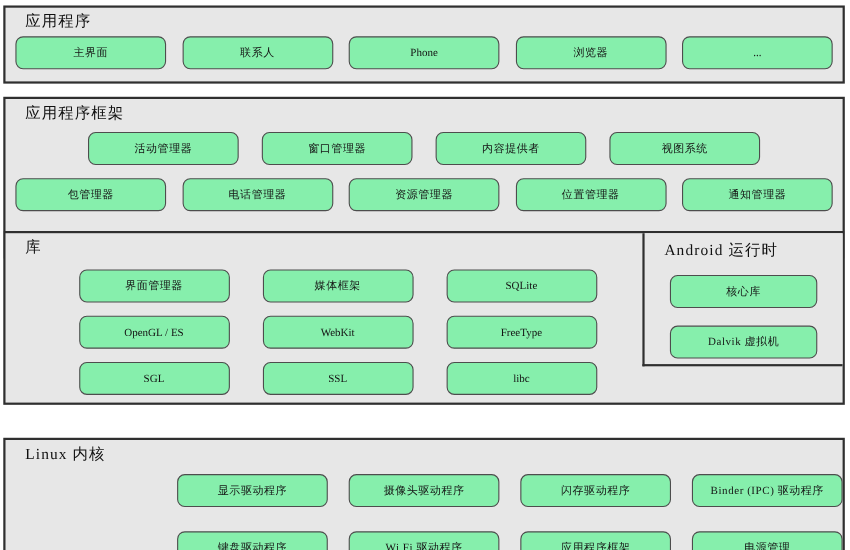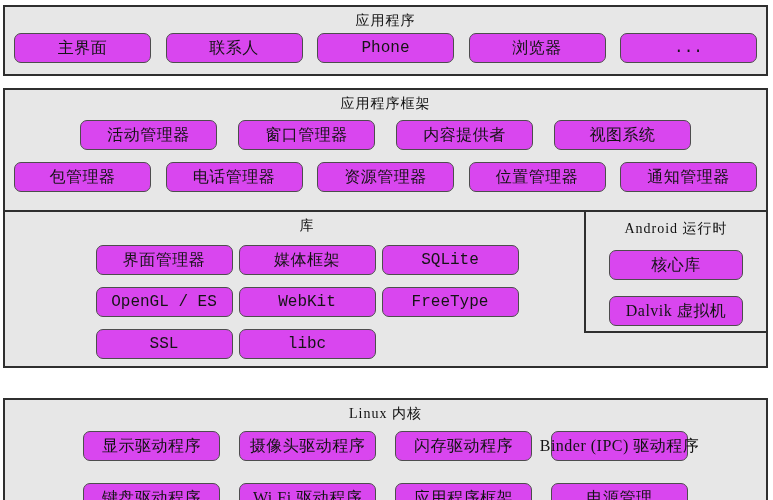--- a/index.html
+++ b/index.html
@@ -10,52 +10,52 @@
   }
   .section{
     position:absolute;left:3px;width:765px;box-sizing:border-box;
     background:#e7e7e7;border:2px solid #2f2f2f;
   }
   #sec-apps{top:5px;height:71px;}
   #sec-framework{top:88px;height:147px;}
   #sec-libs{top:210px;height:158px;}
   #sec-kernel{top:398px;height:114px;}
   .sec-title{
-    text-align:center;font-size:14px;line-height:18px;padding-top:5px;
-    color:#101010;letter-spacing:1px;
+    text-align:left;font-size:14px;line-height:18px;padding-top:5px;
+    color:#101010;letter-spacing:1px;padding-left:18px;
   }
   .box{
-    background:#d946ef;border:1.5px solid #4d4d4d;border-radius:7px;
+    background:#86efac;border:1.5px solid #4d4d4d;border-radius:7px;
     width:137px;height:30px;box-sizing:border-box;
     display:flex;align-items:center;justify-content:center;
-    font-size:16px;white-space:nowrap;letter-spacing:0.5px;
+    font-size:10px;white-space:nowrap;letter-spacing:0.5px;
   }
-  .latin{font-family:Liberation Mono, monospace;letter-spacing:0;}
+  .latin{font-family:Liberation Serif, serif;letter-spacing:0;}
   .row{display:flex;}
   .row-between{justify-content:space-between;padding:0 9px;}
   .row-center{justify-content:center;gap:21px;}
   #sec-apps .row{margin-top:3px;}
   #sec-framework .row1{margin-top:7px;}
   #sec-framework .row2{margin-top:12px;text-align:center;}
   
   .libs-left{width:604px;}
   .libs-grid{
     display:grid;grid-template-columns:repeat(3,137px);
-    gap:12px 6px;justify-content:center;margin-top:10px;
+    gap:12px 30px;justify-content:center;margin-top:10px;
   }
   .runtime-panel{
     position:absolute;top:0;right:0;width:182px;height:121px;
     box-sizing:border-box;background:#e7e7e7;
     border-left:2px solid #2f2f2f;border-bottom:2px solid #2f2f2f;
   }
   .runtime-panel .sec-title{padding-top:8px;}
   .runtime-panel .box{width:134px;margin:12px auto 16px;}
   #sec-kernel .row1{margin-top:8px;}
   #sec-kernel .row2{margin-top:22px;}
-  #sec-kernel .row{justify-content:center;gap:19px;}
+  #sec-kernel .row{justify-content:flex-end;gap:19px;}
 </style>
 </head>
 <body>
 
 <div class="section" id="sec-apps">
   <div class="sec-title">应用程序</div>
   <div class="row row-between">
     <div class="box">主界面</div>
     <div class="box">联系人</div>
     <div class="box latin">Phone</div>
@@ -84,20 +84,21 @@
 <div class="section" id="sec-libs">
   <div class="libs-left">
     <div class="sec-title">库</div>
     <div class="libs-grid">
       <div class="box">界面管理器</div>
       <div class="box">媒体框架</div>
       <div class="box latin">SQLite</div>
       <div class="box latin">OpenGL / ES</div>
       <div class="box latin">WebKit</div>
       <div class="box latin">FreeType</div>
+      <div class="box latin">SGL</div>
       <div class="box latin">SSL</div>
       <div class="box latin">libc</div>
     </div>
   </div>
   <div class="runtime-panel">
     <div class="sec-title">Android 运行时</div>
     <div class="box">核心库</div>
     <div class="box">Dalvik 虚拟机</div>
   </div>
 </div>

